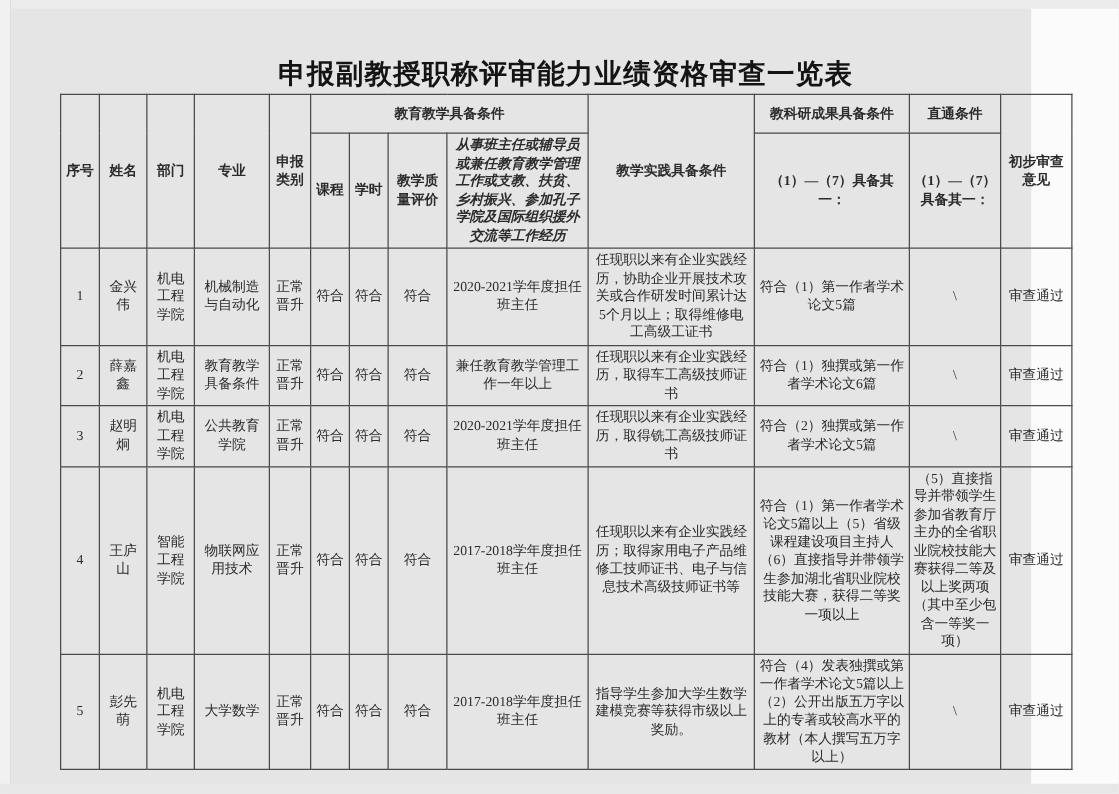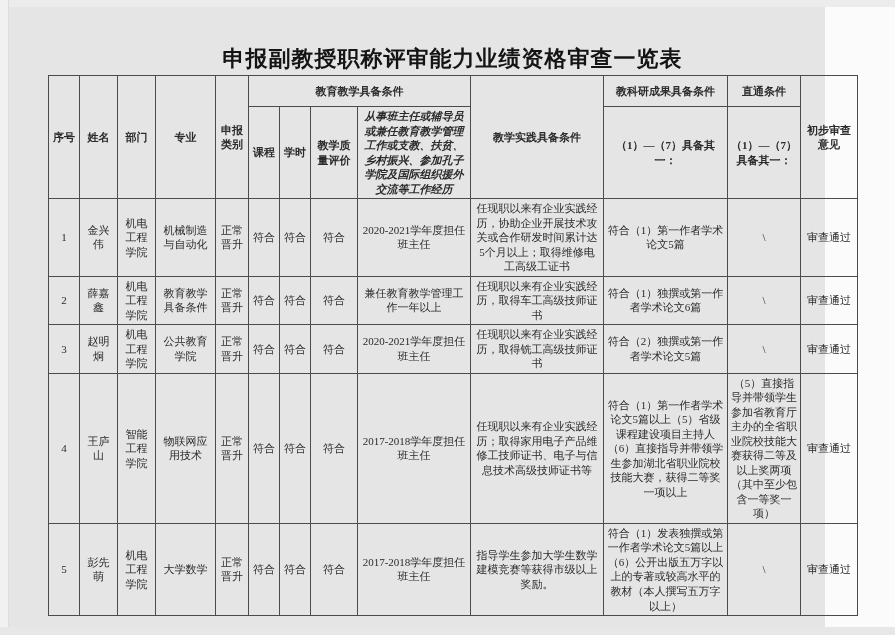--- a/index.html
+++ b/index.html
@@ -153,19 +153,19 @@
         <td>5</td>
         <td>彭先萌</td>
         <td>机电工程学院</td>
         <td>大学数学</td>
         <td>正常晋升</td>
         <td>符合</td>
         <td>符合</td>
         <td>符合</td>
         <td class="center-wrap">2017-2018学年度担任班主任</td>
         <td class="left">指导学生参加大学生数学建模竞赛等获得市级以上奖励。</td>
-        <td class="left">符合（1）发表独撰或第一作者学术论文5篇以上（6）公开出版五万字以上的专著或较高水平的教材（本人撰写五万字以上）</td>
+        <td class="left">符合（4）发表独撰或第一作者学术论文5篇以上（2）公开出版五万字以上的专著或较高水平的教材（本人撰写五万字以上）</td>
         <td>\</td>
         <td>审查通过</td>
       </tr>
     </tbody>
   </table>
 </div>
 
 </body></html>

